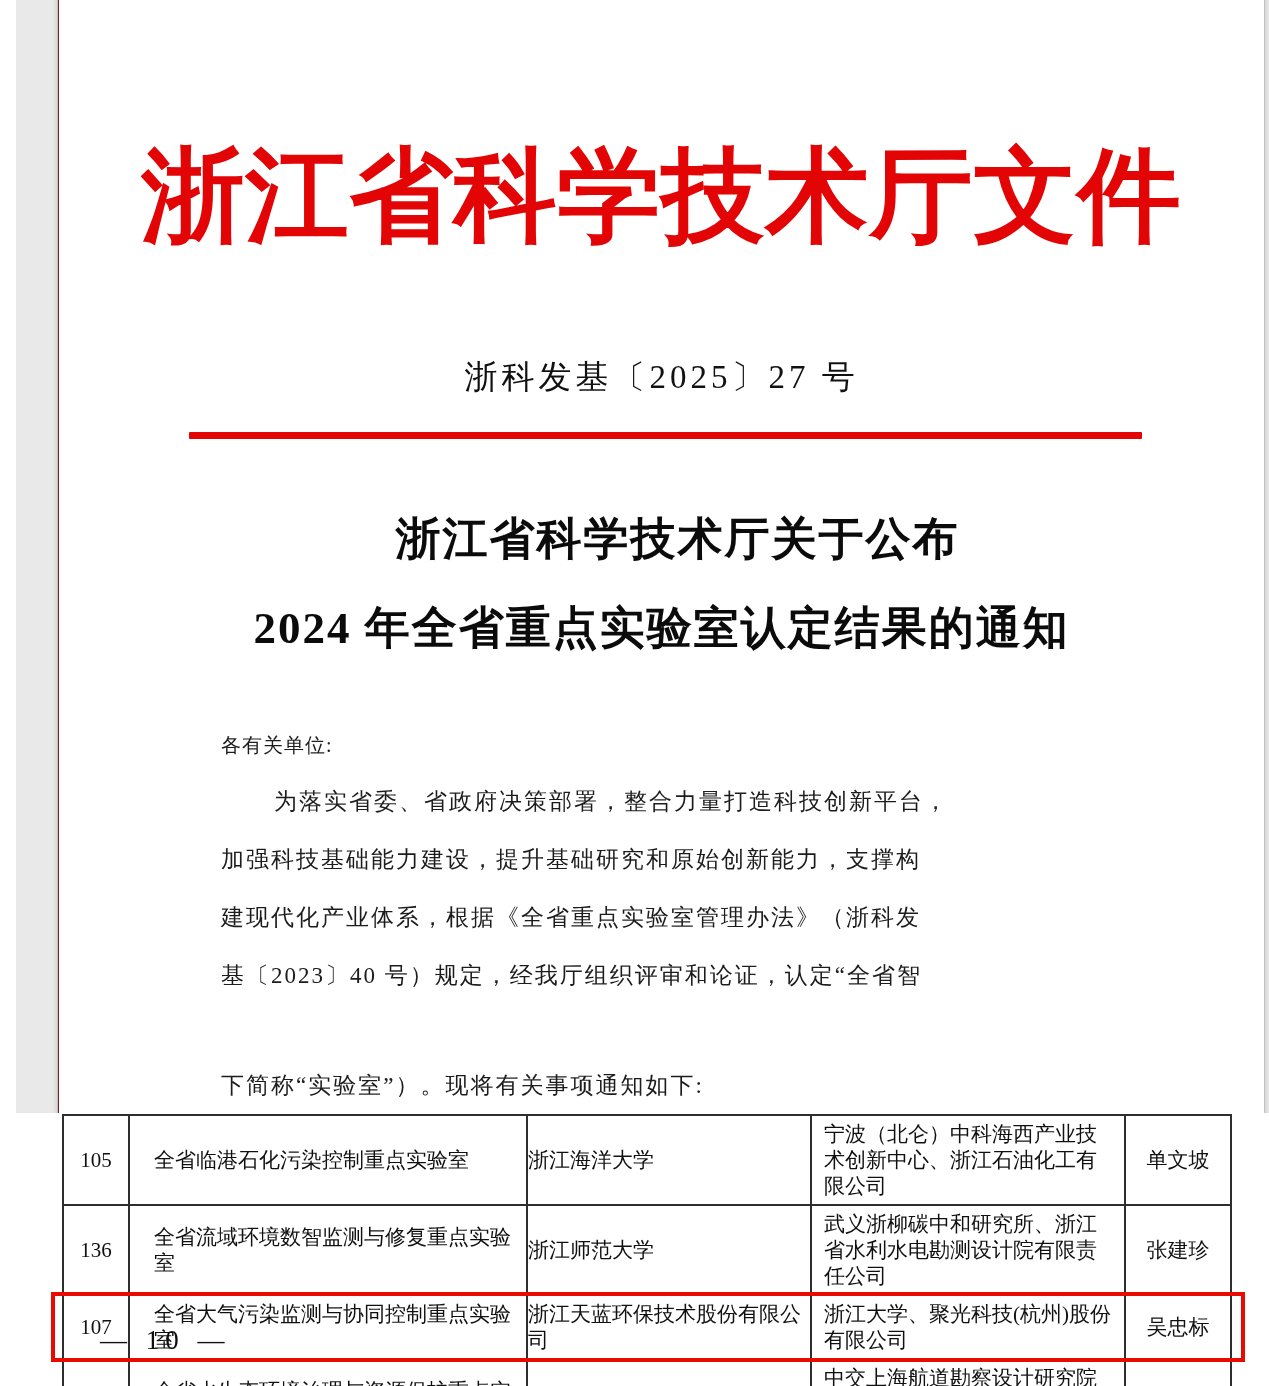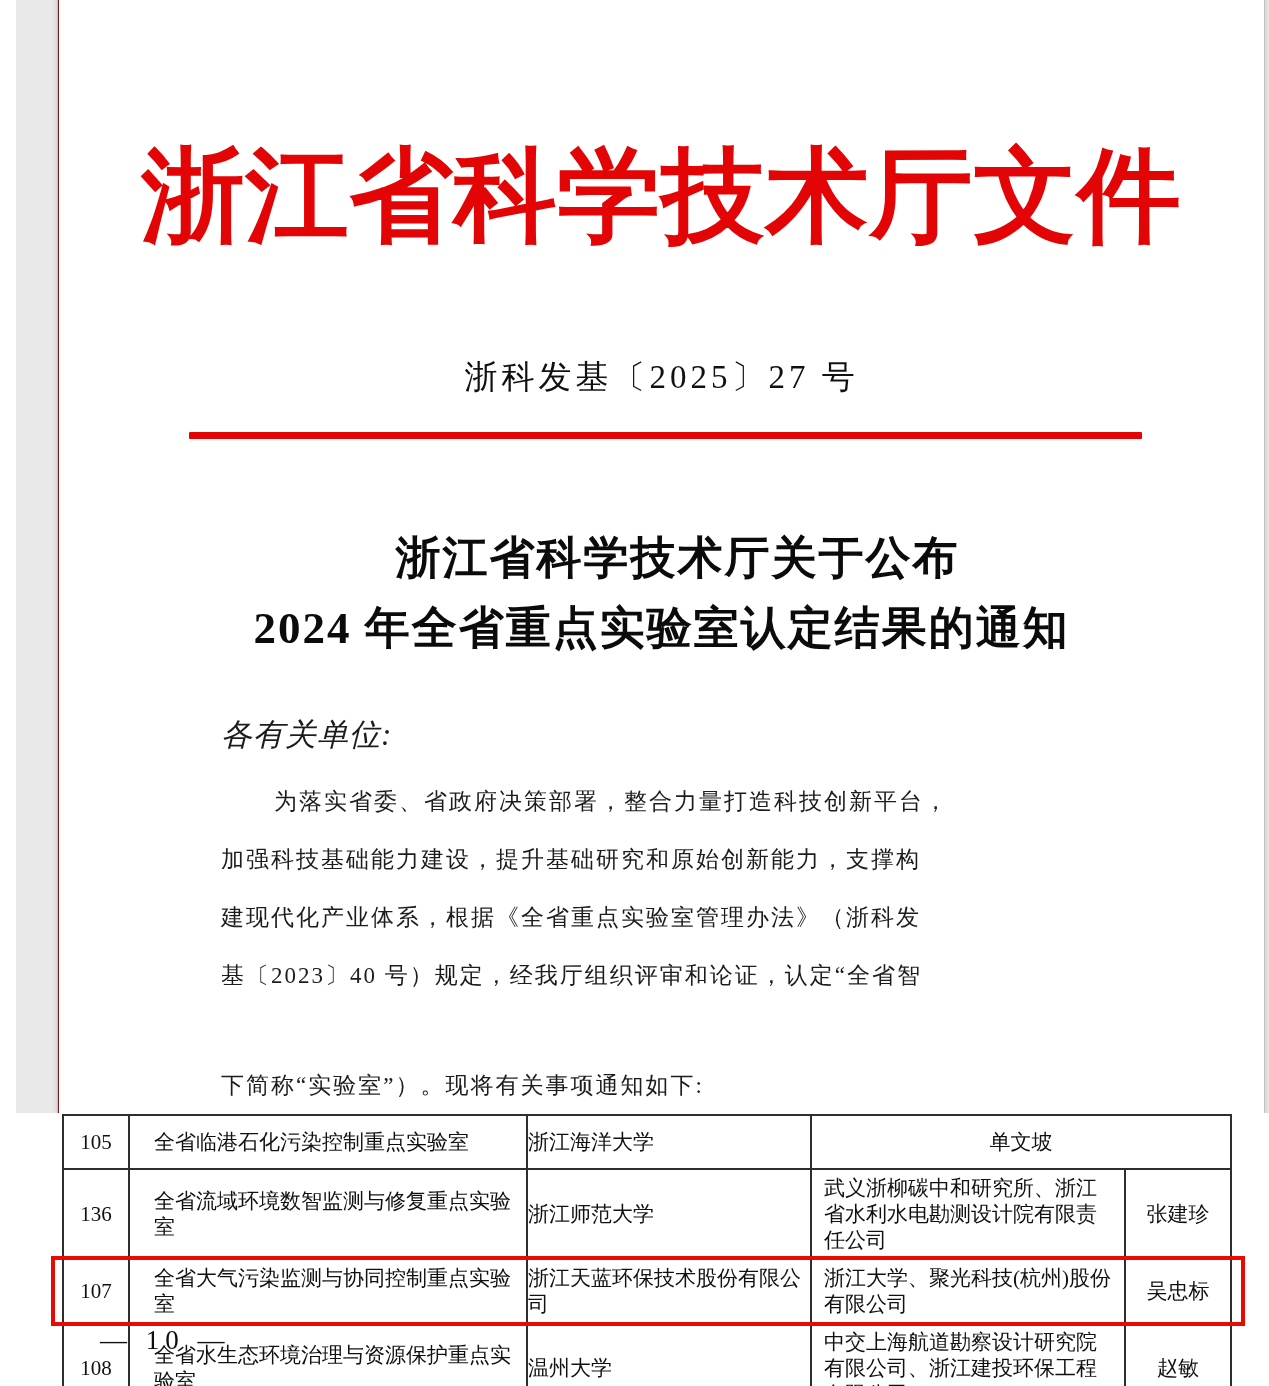--- a/index.html
+++ b/index.html
@@ -69,29 +69,28 @@
     position: absolute;
     left: 0;
     width: 100%;
     text-align: center;
     font-weight: bold;
     font-size: 45px;
     letter-spacing: 2px;
     color: #0b0b0b;
     white-space: nowrap;
   }
-  .notice-line1 { top: 528px; padding-left: 32px; }
+  .notice-line1 { top: 509px; padding-left: 32px; }
   .notice-line2 { top: 598px; }
   .salutation {
     position: absolute;
-    top: 714px;
+    top: 732px;
     left: 162px;
-    font-size: 31px;
+    font-size: 20px;
     letter-spacing: 1px;
-    font-style: italic;
   }
   .para-line {
     position: absolute;
     left: 162px;
     width: 930px;
     font-size: 23px;
     letter-spacing: 2px;
     white-space: nowrap;
   }
   .para-line.indent { text-indent: 2.3em; }
@@ -186,20 +185,21 @@
     <div class="para-line pl5">下简称“实验室”）。现将有关事项通知如下:</div>
   </div>
 
   <div class="table-section">
     <div class="lab-table">
 
       <div class="t-row r-105">
         <div class="t-cell c-no">105</div>
         <div class="t-cell c-lab">全省临港石化污染控制重点实验室</div>
         <div class="t-cell c-inst">浙江海洋大学</div>
+        <div class="t-cell c-part">宁波（北仑）中科海西产业技术创新中心、浙江石油化工有限公司</div>
         <div class="t-cell c-person">单文坡</div>
       </div>
 
       <div class="t-row r-106">
         <div class="t-cell c-no">136</div>
         <div class="t-cell c-lab">全省流域环境数智监测与修复重点实验室</div>
         <div class="t-cell c-inst">浙江师范大学</div>
         <div class="t-cell c-part">武义浙柳碳中和研究所、浙江省水利水电勘测设计院有限责任公司</div>
         <div class="t-cell c-person">张建珍</div>
       </div>

